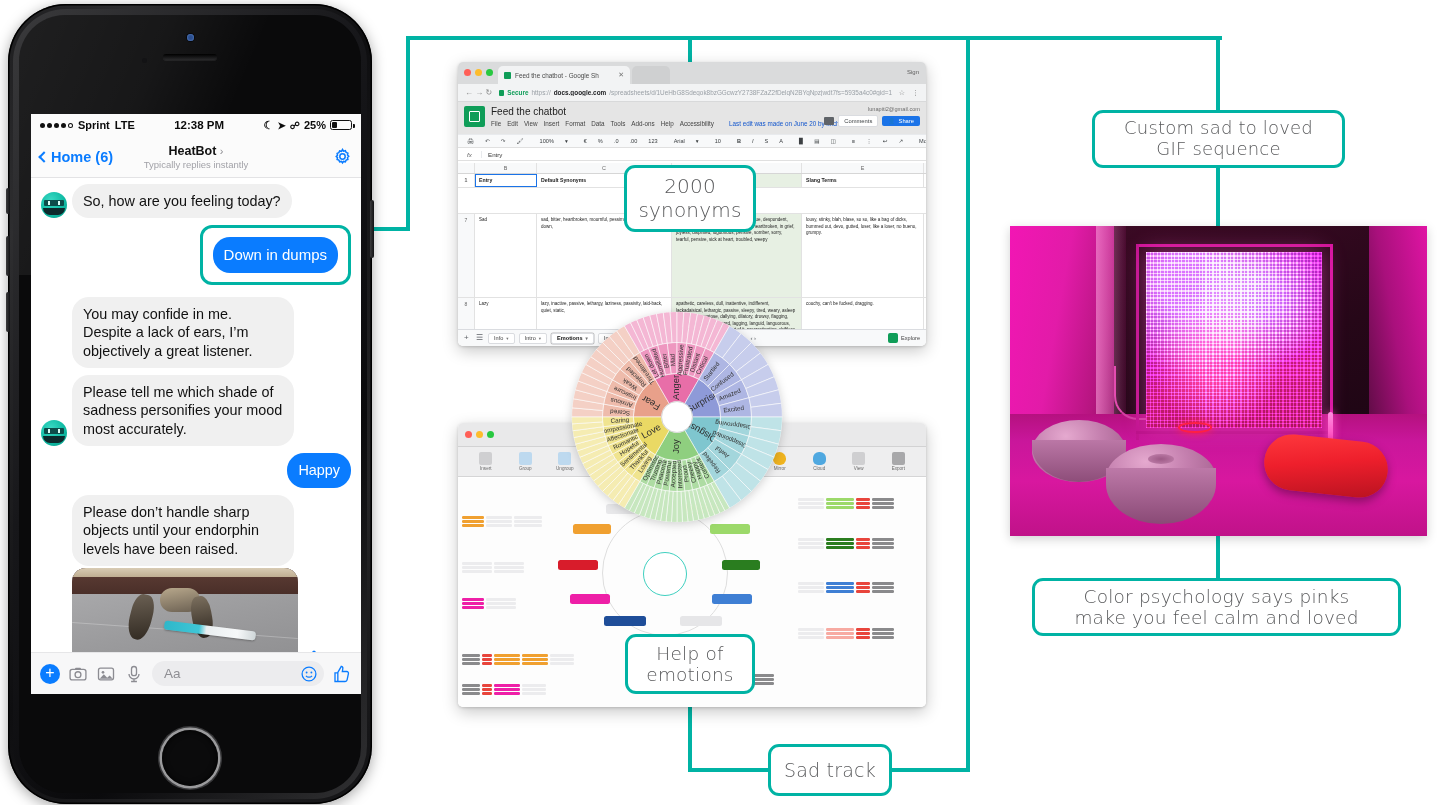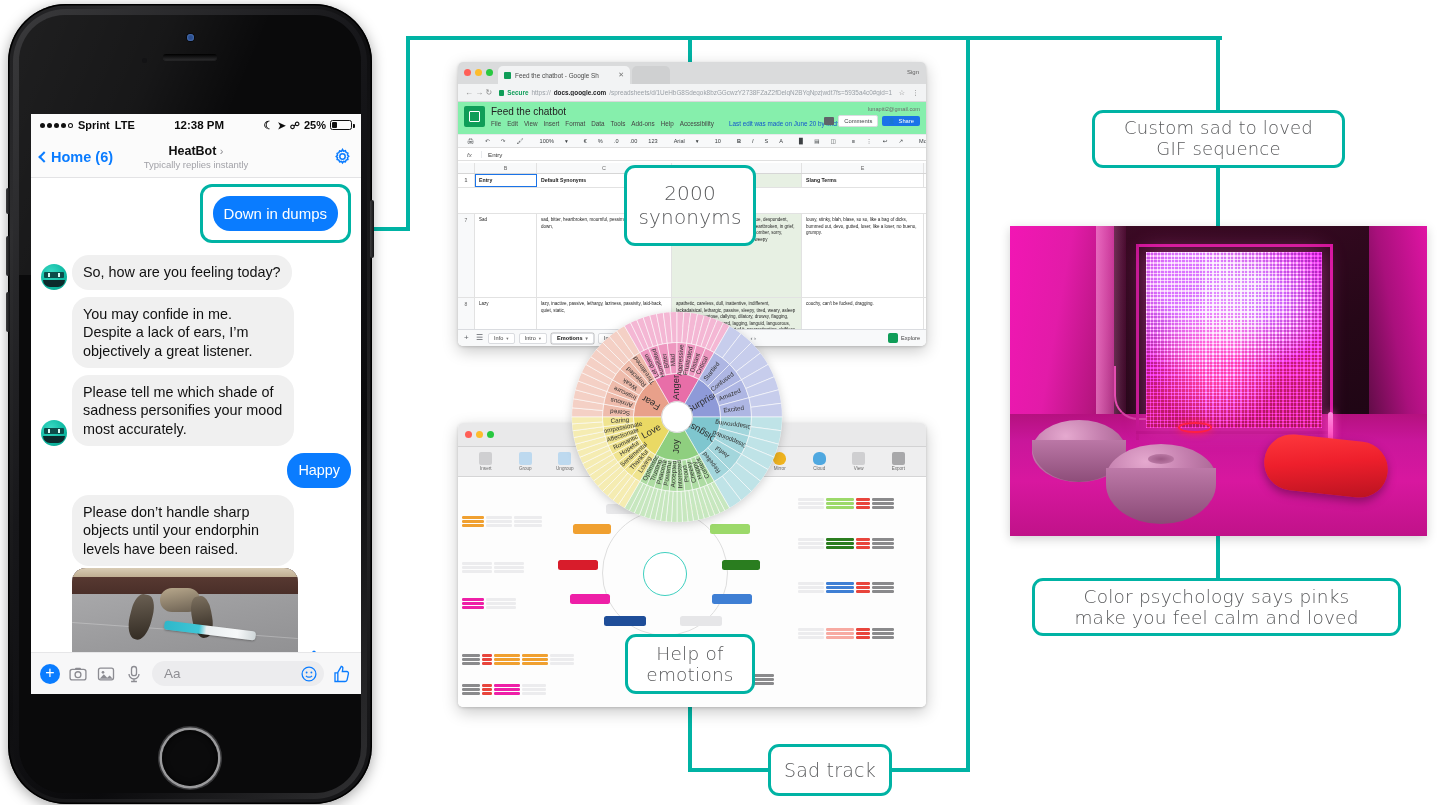--- a/index.html
+++ b/index.html
@@ -178,21 +178,21 @@
   .csign { position:absolute; right:7px; top:7px; font-size:6px; color:#5b5b5b; }
   .chrome-bar { height:18px; background:#f2f3f4; display:flex; align-items:center; gap:7px;
     padding:0 7px; border-bottom:1px solid #d8d9da; font-size:6.4px; color:#4d4d4d; }
   .cnav { display:flex; gap:6px; color:#8b8b8b; font-size:8px; }
   .omni { flex:1; display:flex; align-items:center; gap:3px; overflow:hidden; white-space:nowrap; }
   .lock { width:5px; height:6px; background:#0f9d58; border-radius:1px; flex:0 0 5px; }
   .secure { color:#0f9d58; font-weight:700; }
   .url-strong { color:#202124; font-weight:700; }
   .url-dim { color:#9aa0a6; }
 
-  .gs-head { height:32px; background:#86efac; display:flex; padding:4px 6px 0 6px; position:relative; }
+  .gs-head { height:32px; background:#e5e5e5; display:flex; padding:4px 6px 0 6px; position:relative; }
   .gs-logo { width:21px; height:21px; background:#0f9d58; border-radius:2px; margin-right:6px;
     display:flex; align-items:center; justify-content:center; flex:0 0 21px; }
   .gs-logo div { width:11px; height:11px; border:1.4px solid #fff; border-radius:1px; }
   .gs-name { font-size:10px; color:#222; font-weight:400; }
   .gs-menu { display:flex; gap:6px; font-size:6.3px; color:#444; margin-top:3px; }
   .gs-edit { font-size:6.3px; color:#1155cc; margin-left:9px; }
   .gs-right { position:absolute; right:6px; top:4px; display:flex; flex-direction:column; align-items:flex-end; gap:3px; }
   .gs-mail { font-size:5.6px; color:#6b6b6b; }
   .gs-btnrow { display:flex; gap:4px; align-items:center; }
   .gs-cmt { font-size:5.8px; color:#3c4043; border:1px solid #dadce0; border-radius:2px; padding:2px 5px; background:#fff; }
@@ -318,21 +318,21 @@
 
   <div class="conn" style="left:688px; top:36px; width:4px; height:736px;"></div>
 
   <div class="conn" style="left:966px; top:36px; width:4px; height:736px;"></div>
 
   <div class="conn" style="left:1216px; top:36px; width:4px; height:600px;"></div>
 
   <div class="conn" style="left:688px; top:768px; width:90px; height:4px;"></div>
   <div class="conn" style="left:888px; top:768px; width:82px; height:4px;"></div>
 
-  <div class="callout" style="left:624px; top:165px; width:132px; height:81px; font-size:20px;">
+  <div class="callout" style="left:624px; top:165px; width:132px; height:67px; font-size:20px;">
     <span style="white-space:pre-line">2000
 synonyms</span>
   </div>
 
   <div class="callout" style="left:625px; top:634px; width:130px; height:60px; font-size:18.5px;">
     <span style="white-space:pre-line">Help of
 emotions</span>
   </div>
 
   <div class="callout" style="left:768px; top:744px; width:124px; height:52px; font-size:19px;">
@@ -404,34 +404,34 @@
         </div>
         <span class="gear">
           <svg viewBox="0 0 24 24" width="19" height="19">
               <path fill="none" stroke="#0a7cff" stroke-width="1.9" d="M12 8.6a3.4 3.4 0 100 6.8 3.4 3.4 0 000-6.8zM12 3.2l1.3 2 2.3-.5 1 2.1 2.2.9-.5 2.3 1.6 1.7-1.6 1.7.5 2.3-2.2.9-1 2.1-2.3-.5-1.3 2-1.3-2-2.3.5-1-2.1-2.2-.9.5-2.3L4.1 12l1.6-1.7-.5-2.3 2.2-.9 1-2.1 2.3.5z"></path>
             </svg>
         </span>
       </div>
 
       <div class="thread">
 
-        <div class="row me" style="margin-bottom:12px;">
-          <div style="position:relative; padding:9px 10px; border:3.5px solid #00b3a4; border-radius:12px; background:#fff;">
-            <div class="bub me hl" style="font-size:15px">Down in dumps</div>
-          </div>
-        </div>
-
         <div class="row">
           <div class="avatar">
             <div class="face"></div>
               <div class="eyeL"></div>
               <div class="eyeR"></div>
               <div class="mouth"></div>
           </div>
           <div class="bub">So, how are you feeling today?</div>
+        </div>
+
+        <div class="row me" style="margin-bottom:12px;">
+          <div style="position:relative; padding:9px 10px; border:3.5px solid #00b3a4; border-radius:12px; background:#fff;">
+            <div class="bub me hl" style="font-size:15px">Down in dumps</div>
+          </div>
         </div>
 
         <div class="row">
           <div class="avatar spacer"></div>
           <div class="bub">You may confide in me. Despite a lack of ears, I’m objectively a great listener.</div>
         </div>
 
         <div class="row">
           <div class="avatar">
             <div class="face"></div>

